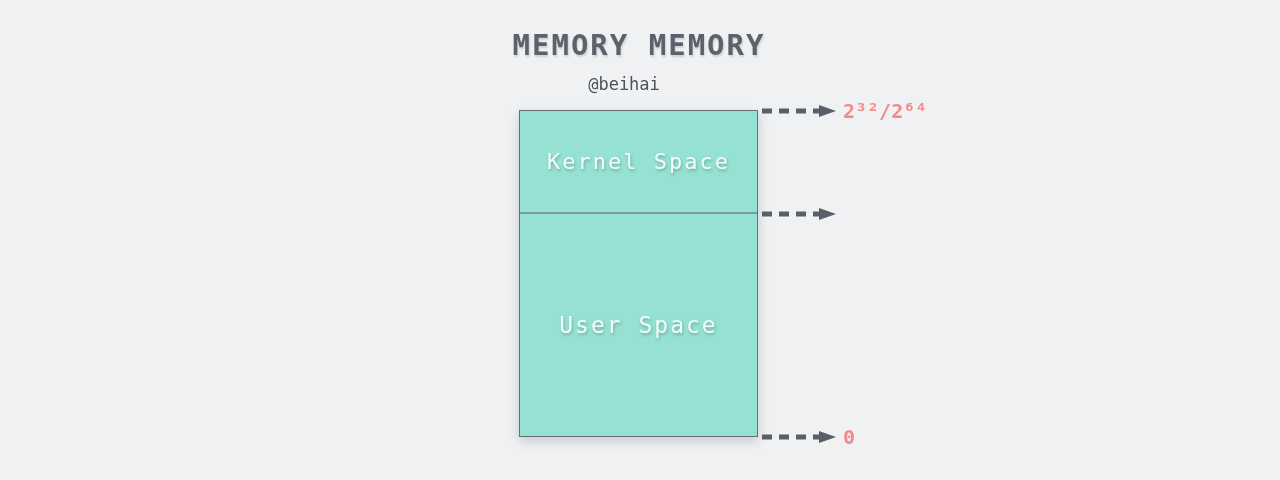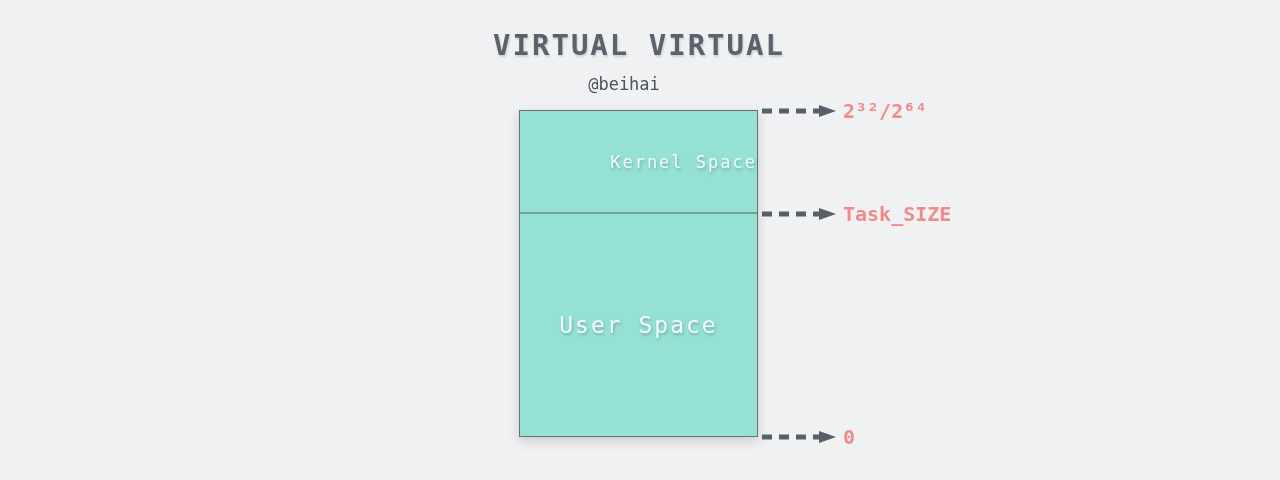--- a/index.html
+++ b/index.html
@@ -62,22 +62,21 @@
     justify-content: center;
     color: #f3fbf8;
     text-shadow: 1px 2px 3px rgba(40,90,80,0.35);
     letter-spacing: 2px;
   }
 
   .region-kernel {
     height: 103px;
     flex: none;
     border-bottom: 2px solid rgba(95,105,108,0.55);
-    font-size: 17px;
-    justify-content: flex-end;
+    font-size: 22px;
   }
 
   .region-user {
     flex: 1;
     font-size: 23px;
   }
 
   
   .marker {
     position: absolute;
@@ -99,21 +98,21 @@
     font-weight: bold;
     color: #f18a8a;
     white-space: nowrap;
   }
 </style>
 </head>
 <body>
 
 <div class="stage">
 
-  <div class="diagram-title">VIRTUAL VIRTUAL</div>
+  <div class="diagram-title">MEMORY MEMORY</div>
 
   <div class="diagram-author">@beihai</div>
 
   <div class="memory-box">
     <div class="region region-kernel">
       <span>Kernel Space</span>
     </div>
     <div class="region region-user">
       <span>User Space</span>
     </div>
@@ -125,21 +124,20 @@
       <polygon points="58,1 75,7 58,13" fill="#5a5e68"></polygon>
     </svg>
     <span class="marker-label">2³²/2⁶⁴</span>
   </div>
 
   <div class="marker marker-middle">
     <svg class="arrow-icon" width="76" height="14" viewBox="0 0 76 14">
       <line x1="1" y1="7" x2="58" y2="7" stroke="#5a5e68" stroke-width="5" stroke-dasharray="10 7"></line>
       <polygon points="58,1 75,7 58,13" fill="#5a5e68"></polygon>
     </svg>
-    <span class="marker-label">Task_SIZE</span>
   </div>
 
   <div class="marker marker-bottom">
     <svg class="arrow-icon" width="76" height="14" viewBox="0 0 76 14">
       <line x1="1" y1="7" x2="58" y2="7" stroke="#5a5e68" stroke-width="5" stroke-dasharray="10 7"></line>
       <polygon points="58,1 75,7 58,13" fill="#5a5e68"></polygon>
     </svg>
     <span class="marker-label">0</span>
   </div>
 

